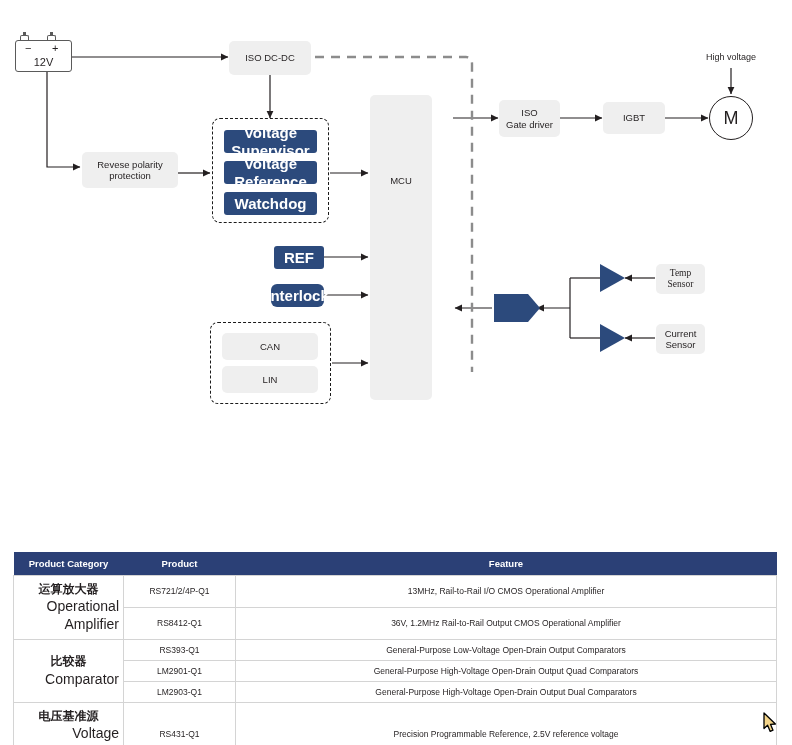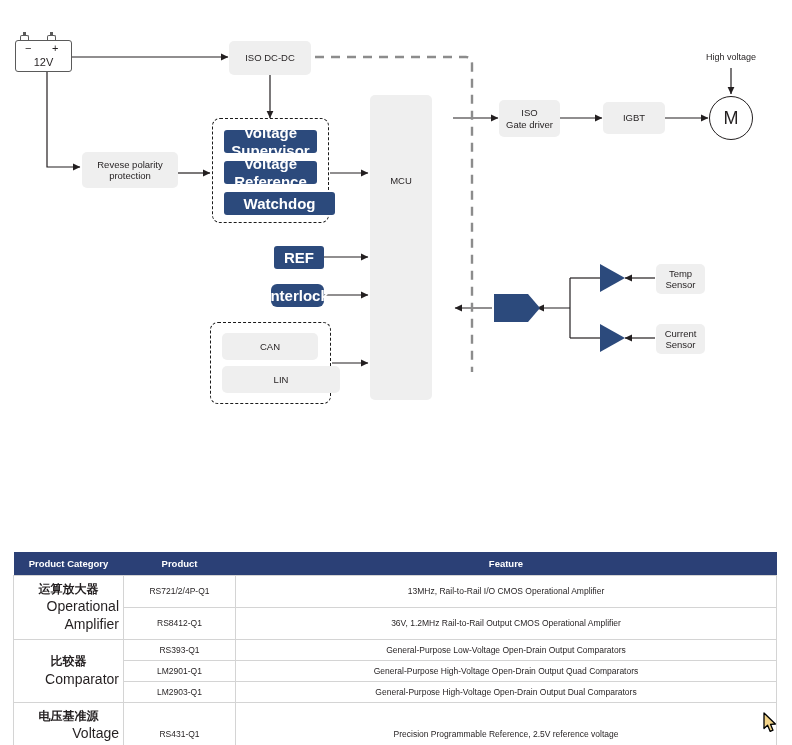--- a/index.html
+++ b/index.html
@@ -106,44 +106,44 @@
   <div class="node grey-box" style="left:229px;top:41px;width:82px;height:34px;">ISO DC-DC</div>
 
   <div class="node grey-box" style="left:82px;top:152px;width:96px;height:36px;white-space:pre-line;">
     <span>Revese polarity
 protection</span>
   </div>
 
   <div class="dash-group" style="left:212px;top:118px;width:117px;height:105px;"></div>
   <div class="node blue-box" style="left:224px;top:130px;width:93px;height:23px;">Voltage Supervisor</div>
   <div class="node blue-box" style="left:224px;top:161px;width:93px;height:23px;">Voltage Reference</div>
-  <div class="node blue-box" style="left:224px;top:192px;width:111px;height:23px;">Watchdog</div>
+  <div class="node blue-box" style="left:224px;top:192px;width:93px;height:23px;">Watchdog</div>
 
   <div class="node blue-box" style="left:274px;top:246px;width:50px;height:23px;">REF</div>
   <div class="node blue-box" style="left:271px;top:284px;width:53px;height:23px;border-radius:6px;">Interlock</div>
 
   <div class="dash-group" style="left:210px;top:322px;width:121px;height:82px;"></div>
   <div class="node grey-box" style="left:222px;top:333px;width:96px;height:27px;">CAN</div>
-  <div class="node grey-box" style="left:222px;top:366px;width:118px;height:27px;">LIN</div>
+  <div class="node grey-box" style="left:222px;top:366px;width:96px;height:27px;">LIN</div>
 
   <div class="node grey-box" style="left:370px;top:95px;width:62px;height:305px;align-items:flex-start;padding-top:80px;">
     <span>MCU</span>
   </div>
 
   <div class="node grey-box" style="left:499px;top:100px;width:61px;height:37px;white-space:pre-line;">
     <span>ISO
 Gate driver</span>
   </div>
   <div class="node grey-box" style="left:603px;top:102px;width:62px;height:32px;">IGBT</div>
   <div class="motor" style="left:709px;top:96px;">
     <span>M</span>
   </div>
   <div class="plain-label" style="left:694px;top:52px;width:74px;">High voltage</div>
 
-  <div class="node grey-box" style="left:656px;top:264px;width:49px;height:30px;white-space:pre-line;">
+  <div class="node grey-box" style="left:656px;top:264px;width:49px;height:30px;white-space:pre-line;font-family:Liberation Serif, serif;">
     <span>Temp
 Sensor</span>
   </div>
   <div class="node grey-box" style="left:656px;top:324px;width:49px;height:30px;white-space:pre-line;">
     <span>Current
 Sensor</span>
   </div>
 </div>
 
 <table id="product-table">

